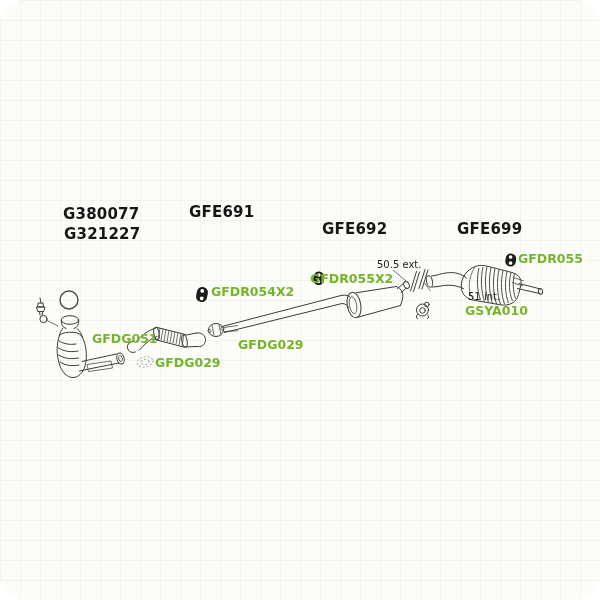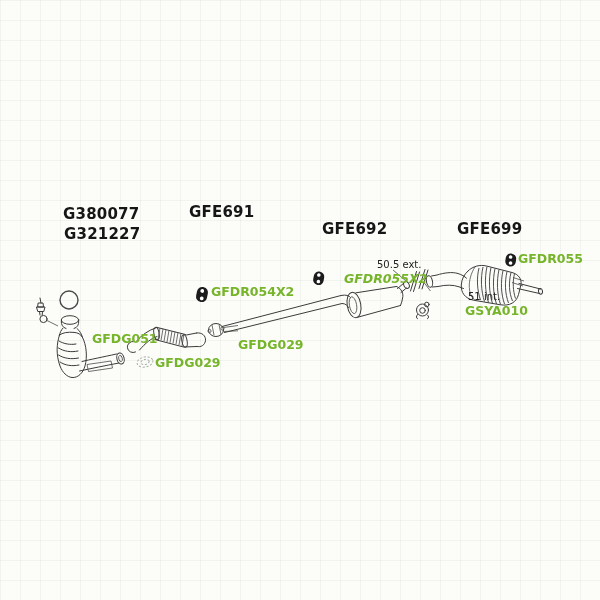--- a/index.html
+++ b/index.html
@@ -4,20 +4,21 @@
 <style>
   html,body{margin:0;padding:0;}
   #stage{
     position:relative;width:600px;height:600px;overflow:hidden;
     background-color:#fcfdf9;
     background-image:
       linear-gradient(to right, rgba(110,120,105,0.07) 1px, transparent 1px),
       linear-gradient(to bottom, rgba(110,120,105,0.07) 1px, transparent 1px);
     background-size:20px 20px;
     font-family:"DejaVu Sans","Liberation Sans",sans-serif;
+    border-radius:23px;
   }
   .lbl{position:absolute;white-space:nowrap;line-height:1.1;}
   .lbl-black{font-weight:bold;font-size:15px;color:#161616;letter-spacing:0.2px;}
   .lbl-green{font-weight:bold;font-size:12.5px;color:#76b42a;text-align:center;}
   .lbl-meas{font-size:10px;color:#222;font-weight:normal;}
   svg{position:absolute;left:0;top:0;}
   .ln{stroke:#3b3b3b;stroke-width:1;fill:none;stroke-linecap:round;stroke-linejoin:round;}
   .thin{stroke:#4a4a4a;stroke-width:0.8;fill:none;}
   .gasket{stroke:#a9afa6;stroke-width:1;fill:none;stroke-dasharray:2.2 1.6;}
   .stripe{stroke:#3b3b3b;stroke-width:0.9;fill:none;}
@@ -187,20 +188,20 @@
   <div class="lbl lbl-black" style="left:63px;top:206px;">G380077</div>
   <div class="lbl lbl-black" style="left:64px;top:226px;text-align:right;">G321227</div>
   <div class="lbl lbl-black" style="left:189px;top:204px;">GFE691</div>
   <div class="lbl lbl-black" style="left:322px;top:221px;">GFE692</div>
   <div class="lbl lbl-black" style="left:457px;top:221px;">GFE699</div>
 
   <div class="lbl lbl-green" style="left:92px;top:294px;margin-top:38px;">GFDG051</div>
   <div class="lbl lbl-green" style="left:211px;top:285px;">GFDR054X2</div>
   <div class="lbl lbl-green" style="left:155px;top:356px;">GFDG029</div>
   <div class="lbl lbl-green" style="left:238px;top:338px;">GFDG029</div>
-  <div class="lbl lbl-green" style="left:344px;top:272px;font-style:italic;">GFDR055X2</div>
+  <div class="lbl lbl-green" style="left:310px;top:272px;">GFDR055X2</div>
   <div class="lbl lbl-green" style="left:518px;top:252px;">GFDR055</div>
   <div class="lbl lbl-green" style="left:437px;top:304px;margin-left:28px;">GSYA010</div>
 
   <div class="lbl lbl-meas" style="left:377px;top:259px;">50.5 ext.</div>
   <div class="lbl lbl-meas" style="left:428px;top:291px;margin-left:40px;">51 int.</div>
 
 </div>
 
 </body></html>

